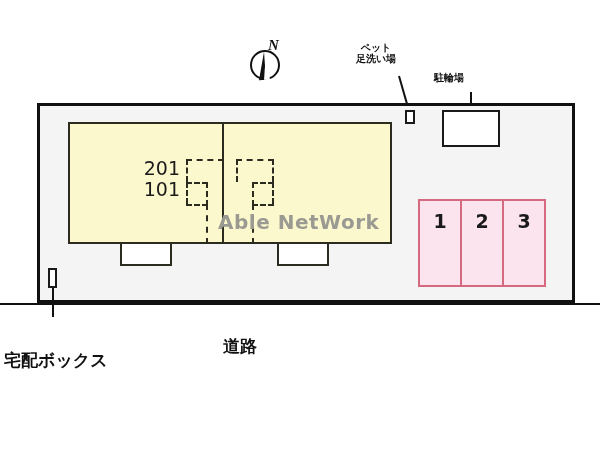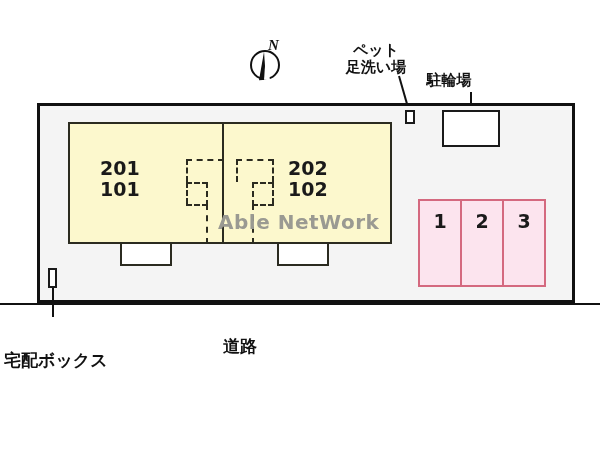--- a/index.html
+++ b/index.html
@@ -66,21 +66,21 @@
     font-size: 15px;
     color: #111;
     line-height: 1;
   }
 
   
   .callout-text {
     position: absolute;
     font-family: "DejaVu Sans", sans-serif;
     font-weight: bold;
-    font-size: 15px;
+    font-size: 10px;
     color: #111;
     line-height: 1.12;
     white-space: pre-line;
     text-align: center;
   }
   .leader {
     position: absolute;
     background: #111;
   }
 
@@ -112,24 +112,24 @@
     left: 222px;
     top: 122px;
     width: 2px;
     height: 122px;
     background: #2b2b20;
   }
   .unit-label {
     position: absolute;
     font-family: "DejaVu Sans", sans-serif;
     font-size: 19px;
-    font-weight: bold;
+    font-weight: normal;
     color: #1a1a1a;
     line-height: 1.12;
-    text-align: left;
+    text-align: right;
     white-space: pre-line;
   }
 
   
   .dashed-shape {
     position: absolute;
     border: 2px dashed #2b2b20;
     box-sizing: border-box;
     background: transparent;
   }
@@ -275,22 +275,20 @@
   <div class="callout-text" style="left:406px; top:72px; width:86px;">駐輪場</div>
   <div class="leader" style="left:470px; top:92px; width:2px; height:44px;"></div>
 
   <div class="site"></div>
 
   <div class="building"></div>
   <div class="unit-divider"></div>
 
   <div class="unit-label" style="left:100px; top:158px; width:80px;">201
 101</div>
-  <div class="unit-label" style="left:288px; top:158px; width:80px;">202
-102</div>
 
   <div class="dashed-shape" style="left:186px; top:159px; width:38px; height:23px; border-bottom:none;"></div>
   <div class="dashed-line" style="left:186px; top:182px; width:22px; height:2px; border-top:2px dashed #2b2b20;"></div>
   <div class="dashed-line" style="left:186px; top:182px; width:2px; height:22px; border-left:2px dashed #2b2b20;"></div>
   <div class="dashed-line" style="left:186px; top:204px; width:22px; height:2px; border-top:2px dashed #2b2b20;"></div>
   <div class="dashed-line" style="left:206px; top:204px; width:2px; height:40px; border-left:2px dashed #2b2b20;"></div>
   <div class="dashed-line" style="left:206px; top:182px; width:2px; height:24px; border-left:2px dashed #2b2b20;"></div>
 
   <div class="dashed-shape" style="left:236px; top:159px; width:38px; height:23px; border-bottom:none;"></div>
   <div class="dashed-line" style="left:252px; top:182px; width:22px; height:2px; border-top:2px dashed #2b2b20;"></div>

